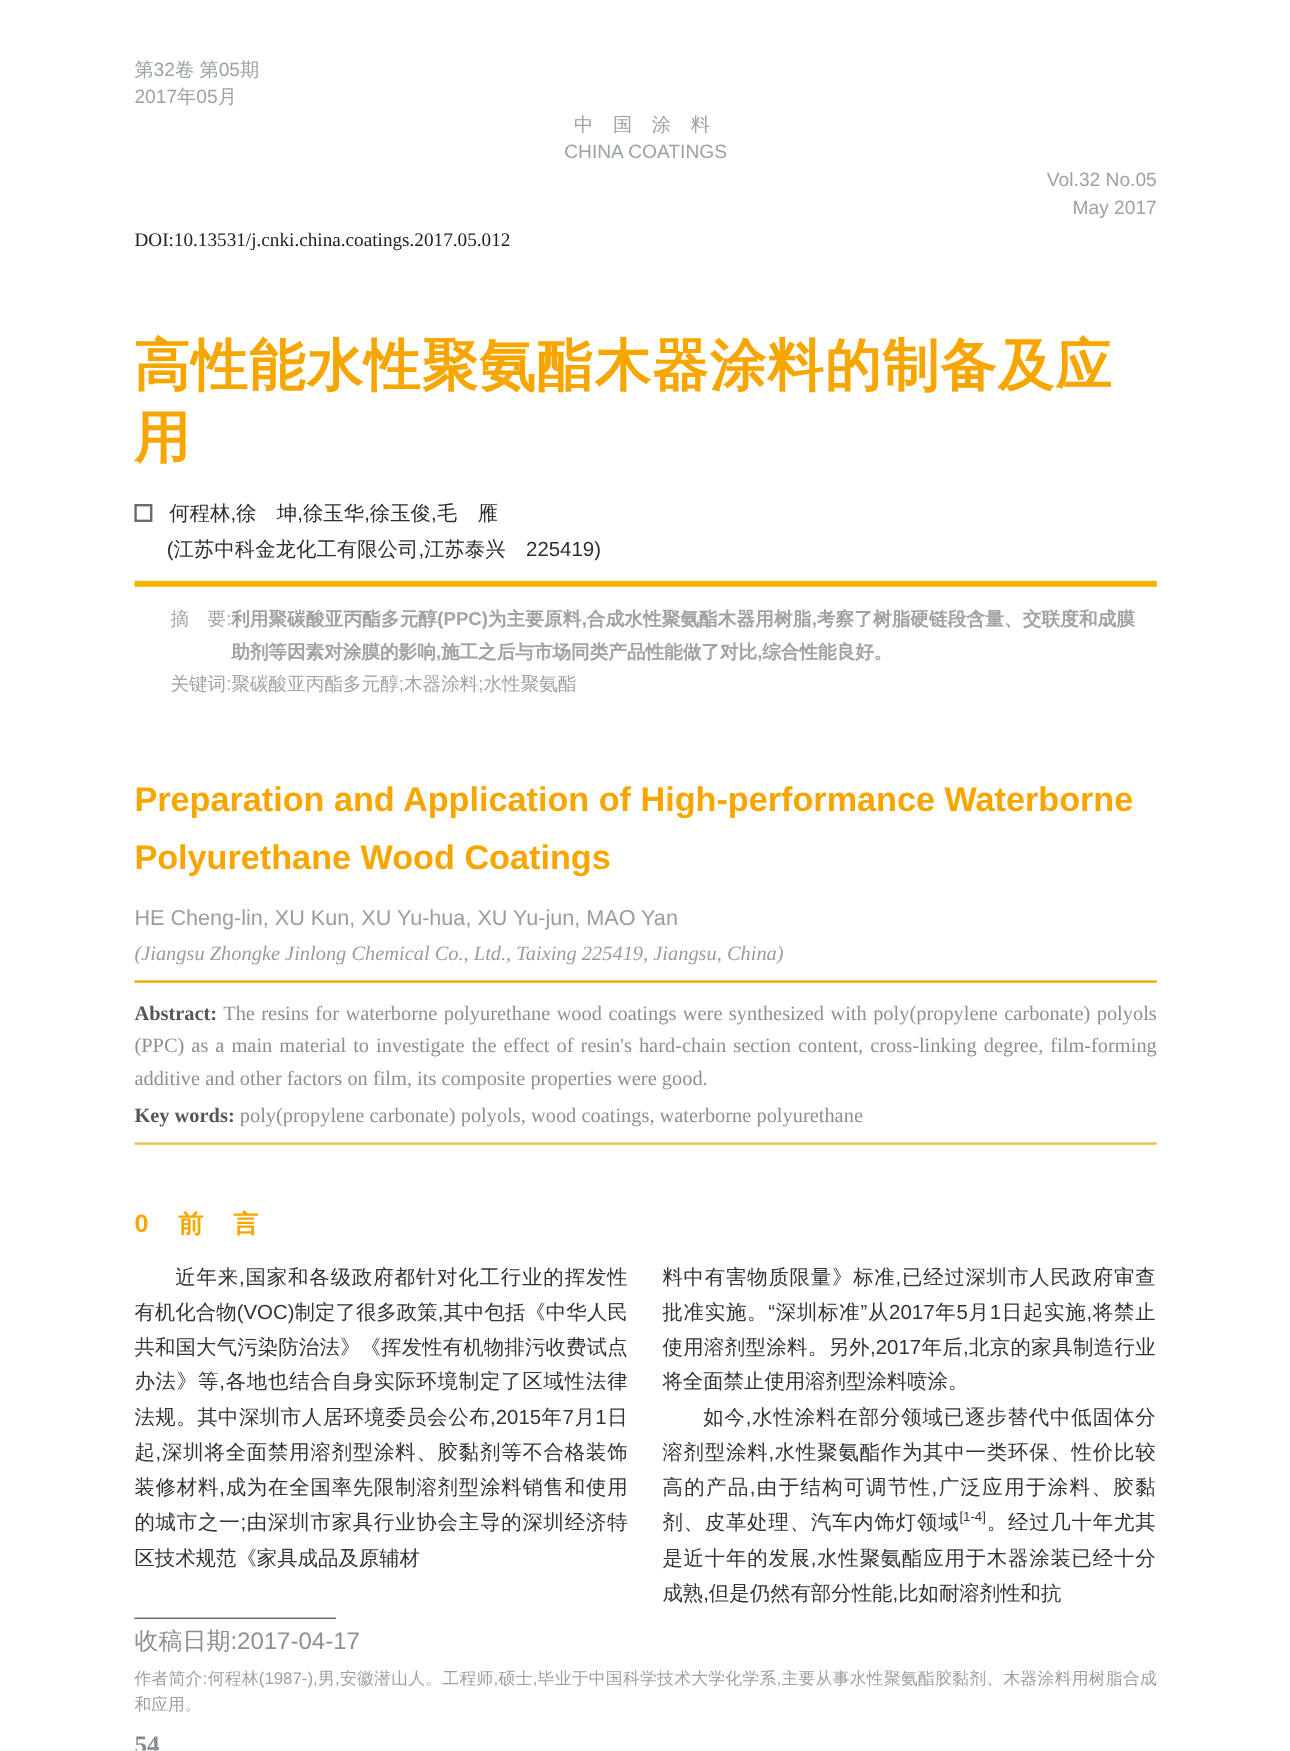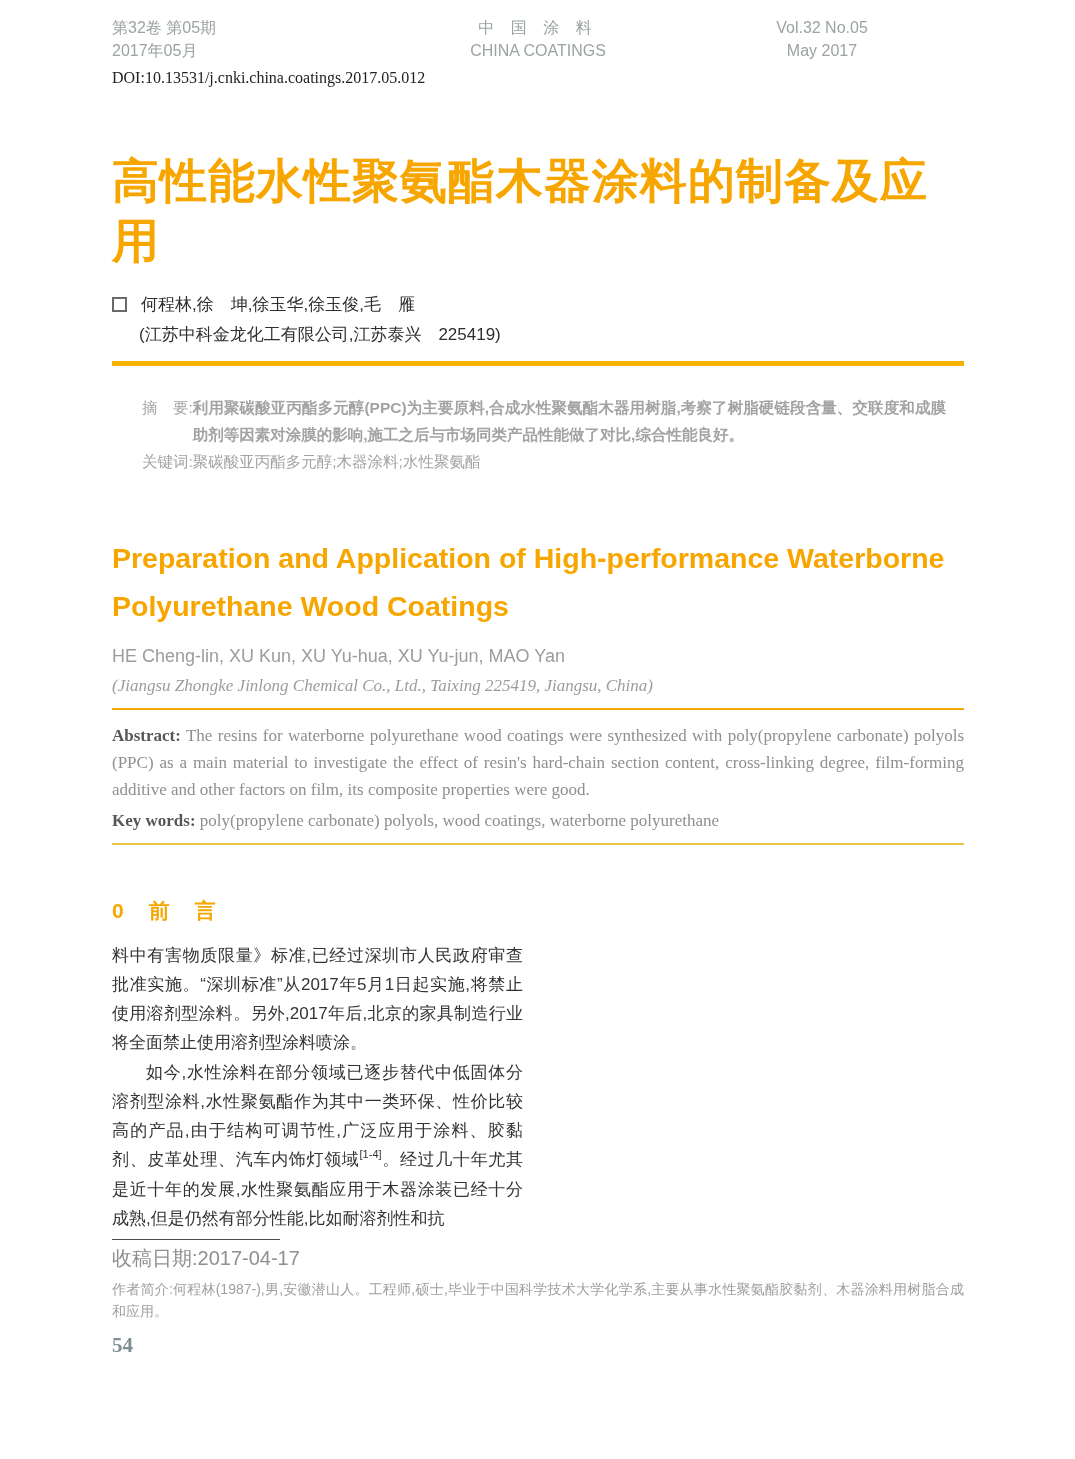--- a/index.html
+++ b/index.html
@@ -4,37 +4,37 @@
 <style>
   html,body { margin:0; padding:0; background:#e8e8e8; }
   .page {
     width:1075px; height:1459px; margin:0 auto; background:#ffffff;
     position:relative; overflow:hidden;
     font-family:"Liberation Sans", sans-serif;
   }
   .content { width:852px; margin-left:112px; }
 
   
-  .jheader { display:flex; padding-top:16px; color:#9BA3A4; font-size:16px; line-height:23px; }
+  .jheader { display:flex; padding-top:47px; color:#9BA3A4; font-size:16px; line-height:23px;flex-direction:column; }
   .jheader .hcol { flex:1; }
   .jheader .hcenter { text-align:center; }
-  .jheader .hright { text-align:center; }
+  .jheader .hright { text-align:right; }
   .journal-cn { letter-spacing:6px; }
   .doi-line { margin-top:7px; font-family:"Liberation Serif", serif; font-size:16px; color:#222; }
 
   
   .title-cn { margin-top:64px; max-width:828px; font-size:47px; font-weight:bold;
               color:#F7A600; line-height:1.28; letter-spacing:1px; }
   .authors-row { margin-top:22px; display:flex; align-items:center; font-size:17px; color:#2e2e2e; }
   .author-box { width:11px; height:11px; border:2px solid #6a6a6a; margin-right:14px; flex:0 0 auto; }
   .affil-cn { margin-top:7px; padding-left:27px; font-size:17px; color:#2e2e2e; }
   .rule-thick { margin-top:15px; height:5px; background:#F5B200; }
 
   
-  .abstract-cn { margin-top:29px; padding:0 18px 0 30px; color:#A3A3A3;
+  .abstract-cn { margin-top:15px; padding:0 18px 0 30px; color:#A3A3A3;
                  font-size:15.5px; line-height:1.7; }
   .abs-row { display:flex; }
   .abs-label { white-space:nowrap; }
   .abs-text { text-align:justify;font-weight:bold; }
   .kw-row { display:flex; margin-top:1px; }
   .class-row { display:flex; margin-top:10px; }
   .class-item1 { flex:0 0 318px; }
   .class-item2 { flex:0 0 262px; }
   .class-item3 { flex:1; }
 
@@ -122,20 +122,23 @@
       <div><span class="abs-en-label">Abstract:</span><span> The resins for waterborne polyurethane wood coatings were synthesized with poly(propylene carbonate) polyols (PPC) as a main material to investigate the effect of resin's hard-chain section content, cross-linking degree, film-forming additive and other factors on film, its composite properties were good.</span></div>
       <div class="kw-en"><span class="abs-en-label">Key words:</span><span> poly(propylene carbonate) polyols, wood coatings, waterborne polyurethane</span></div>
     </div>
 
     <div class="rule-gold"></div>
 
     <div class="section-heading">0　前　言</div>
 
     <div class="columns">
       <div class="col">
+        <p class="indent">近年来,国家和各级政府都针对化工行业的挥发性有机化合物(VOC)制定了很多政策,其中包括《中华人民共和国大气污染防治法》《挥发性有机物排污收费试点办法》等,各地也结合自身实际环境制定了区域性法律法规。其中深圳市人居环境委员会公布,2015年7月1日起,深圳将全面禁用溶剂型涂料、胶黏剂等不合格装饰装修材料,成为在全国率先限制溶剂型涂料销售和使用的城市之一;由深圳市家具行业协会主导的深圳经济特区技术规范《家具成品及原辅材</p>
+      </div>
+      <div class="col">
         <p>料中有害物质限量》标准,已经过深圳市人民政府审查批准实施。“深圳标准”从2017年5月1日起实施,将禁止使用溶剂型涂料。另外,2017年后,北京的家具制造行业将全面禁止使用溶剂型涂料喷涂。</p>
         <p class="indent"><span>如今,水性涂料在部分领域已逐步替代中低固体分溶剂型涂料,水性聚氨酯作为其中一类环保、性价比较高的产品,由于结构可调节性,广泛应用于涂料、胶黏剂、皮革处理、汽车内饰灯领域</span><sup class="ref">[1-4]</sup><span>。经过几十年尤其是近十年的发展,水性聚氨酯应用于木器涂装已经十分成熟,但是仍然有部分性能,比如耐溶剂性和抗</span></p>
       </div>
     </div>
 
     <div class="footnote">
       <div class="footnote-rule"></div>
       <div class="received"><span>收稿日期:</span><span>2017-04-17</span></div>
       <div class="bio"><span>作者简介:</span><span>何程林(1987-),男,安徽潜山人。工程师,硕士,毕业于中国科学技术大学化学系,主要从事水性聚氨酯胶黏剂、木器涂料用树脂合成和应用。</span></div>
     </div>

